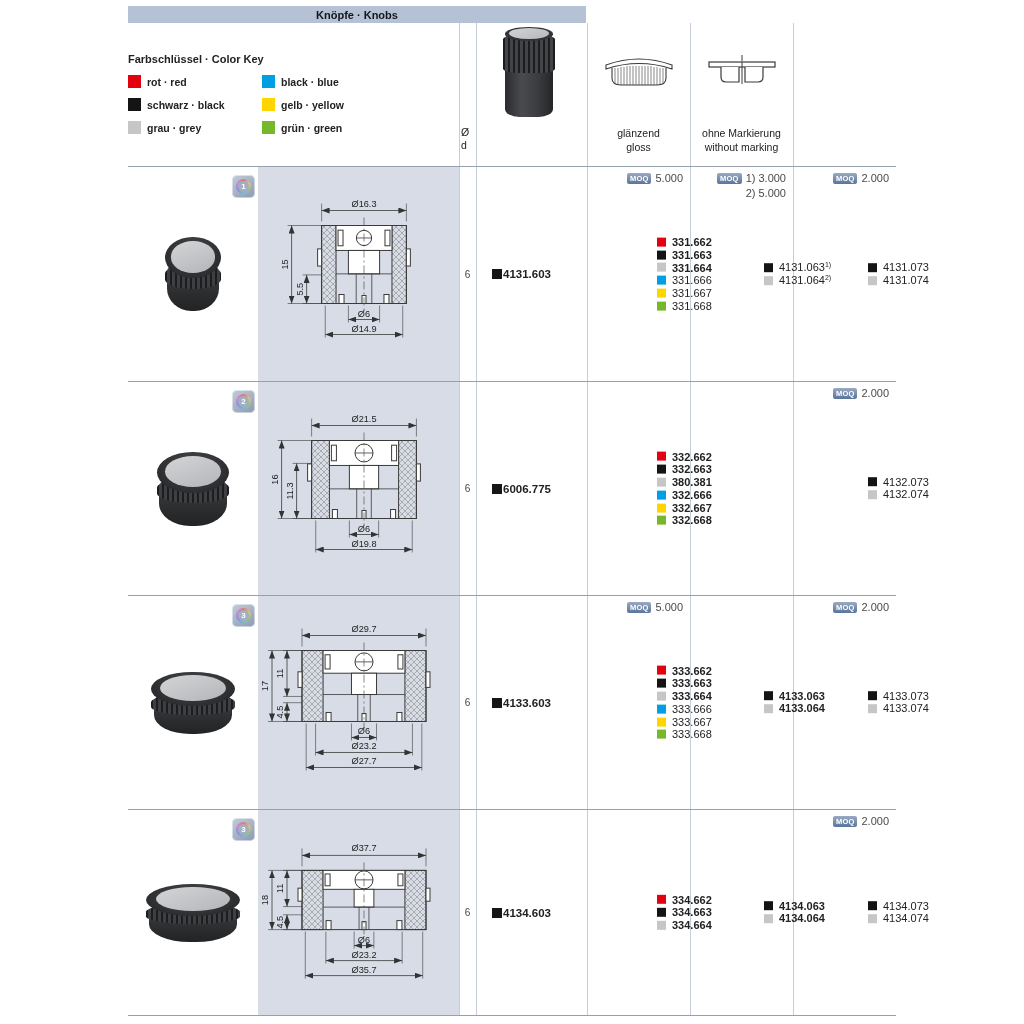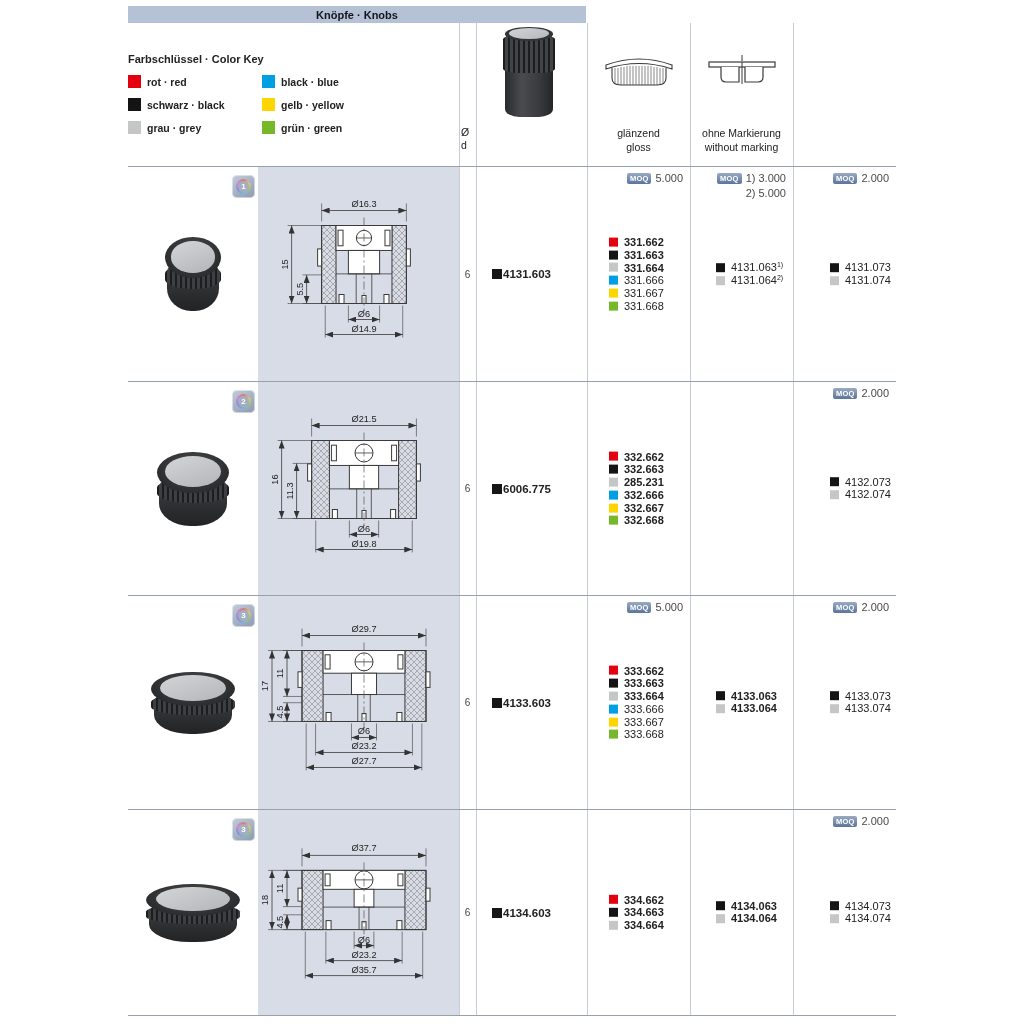--- a/index.html
+++ b/index.html
@@ -39,22 +39,22 @@
   .prow{position:relative;border-top:1px solid #97a0ab;}
   .prow:last-child{border-bottom:1px solid #97a0ab;}
   .cell{position:absolute;top:0;bottom:0;}
   .c-photo{left:0;width:130px;}
   .c-draw{left:130px;width:201px;background:#d7dce7;text-decoration:underline;}
   .c-dia{left:331px;width:17px;font-size:10px;color:#444;display:flex;align-items:center;justify-content:center;}
   .c-part{left:348px;width:111px;display:flex;align-items:center;}
   .c-gloss{left:459px;width:103px;} .c-wm{left:562px;width:103px;} .c-mm{left:665px;width:103px;}
 
   .plist{position:absolute;top:50%;transform:translateY(-50%);}
-  .c-gloss .plist{left:22px;} .c-wm .plist{left:26px;} .c-mm .plist{left:37px;}
-  .pitem{display:flex;align-items:center;gap:6px;font-size:11px;line-height:12.8px;white-space:nowrap;}
+  .c-gloss .plist{left:22px;} .c-wm .plist{left:26px;} .c-mm .plist{left:27px;}
+  .pitem{display:flex;align-items:center;gap:6px;font-size:11px;line-height:12.8px;white-space:nowrap;margin-left:48px;}
   .pitem .sw{width:9px;height:9px;flex:0 0 9px;}
   .pitem.b{font-weight:bold;}
   .pn sup{font-size:7px;line-height:0;}
 
   .kpart{display:flex;align-items:center;gap:1px;font-size:11.5px;font-weight:bold;margin-left:16px;}
   .kpart .sw{width:10px;height:10px;background:#161616;}
 
   .moq-line{position:absolute;top:5px;right:7px;display:flex;align-items:center;gap:4px;
             font-size:11px;color:#4a4a4a;white-space:nowrap;}
   .moq-badge{display:inline-block;font-size:7.5px;font-weight:bold;color:#fff;letter-spacing:.2px;
@@ -440,21 +440,21 @@
               <div class="pitem b">
                 <span class="sw" style="background: rgb(227, 0, 15);"></span>
                 <span class="pn">332.662</span>
               </div>
               <div class="pitem b">
                 <span class="sw" style="background: rgb(20, 20, 20);"></span>
                 <span class="pn">332.663</span>
               </div>
               <div class="pitem b">
                 <span class="sw" style="background: rgb(197, 198, 200);"></span>
-                <span class="pn">285.231</span>
+                <span class="pn">380.381</span>
               </div>
               <div class="pitem b">
                 <span class="sw" style="background: rgb(0, 159, 227);"></span>
                 <span class="pn">332.666</span>
               </div>
               <div class="pitem b">
                 <span class="sw" style="background: rgb(255, 213, 0);"></span>
                 <span class="pn">332.667</span>
               </div>
               <div class="pitem b">

